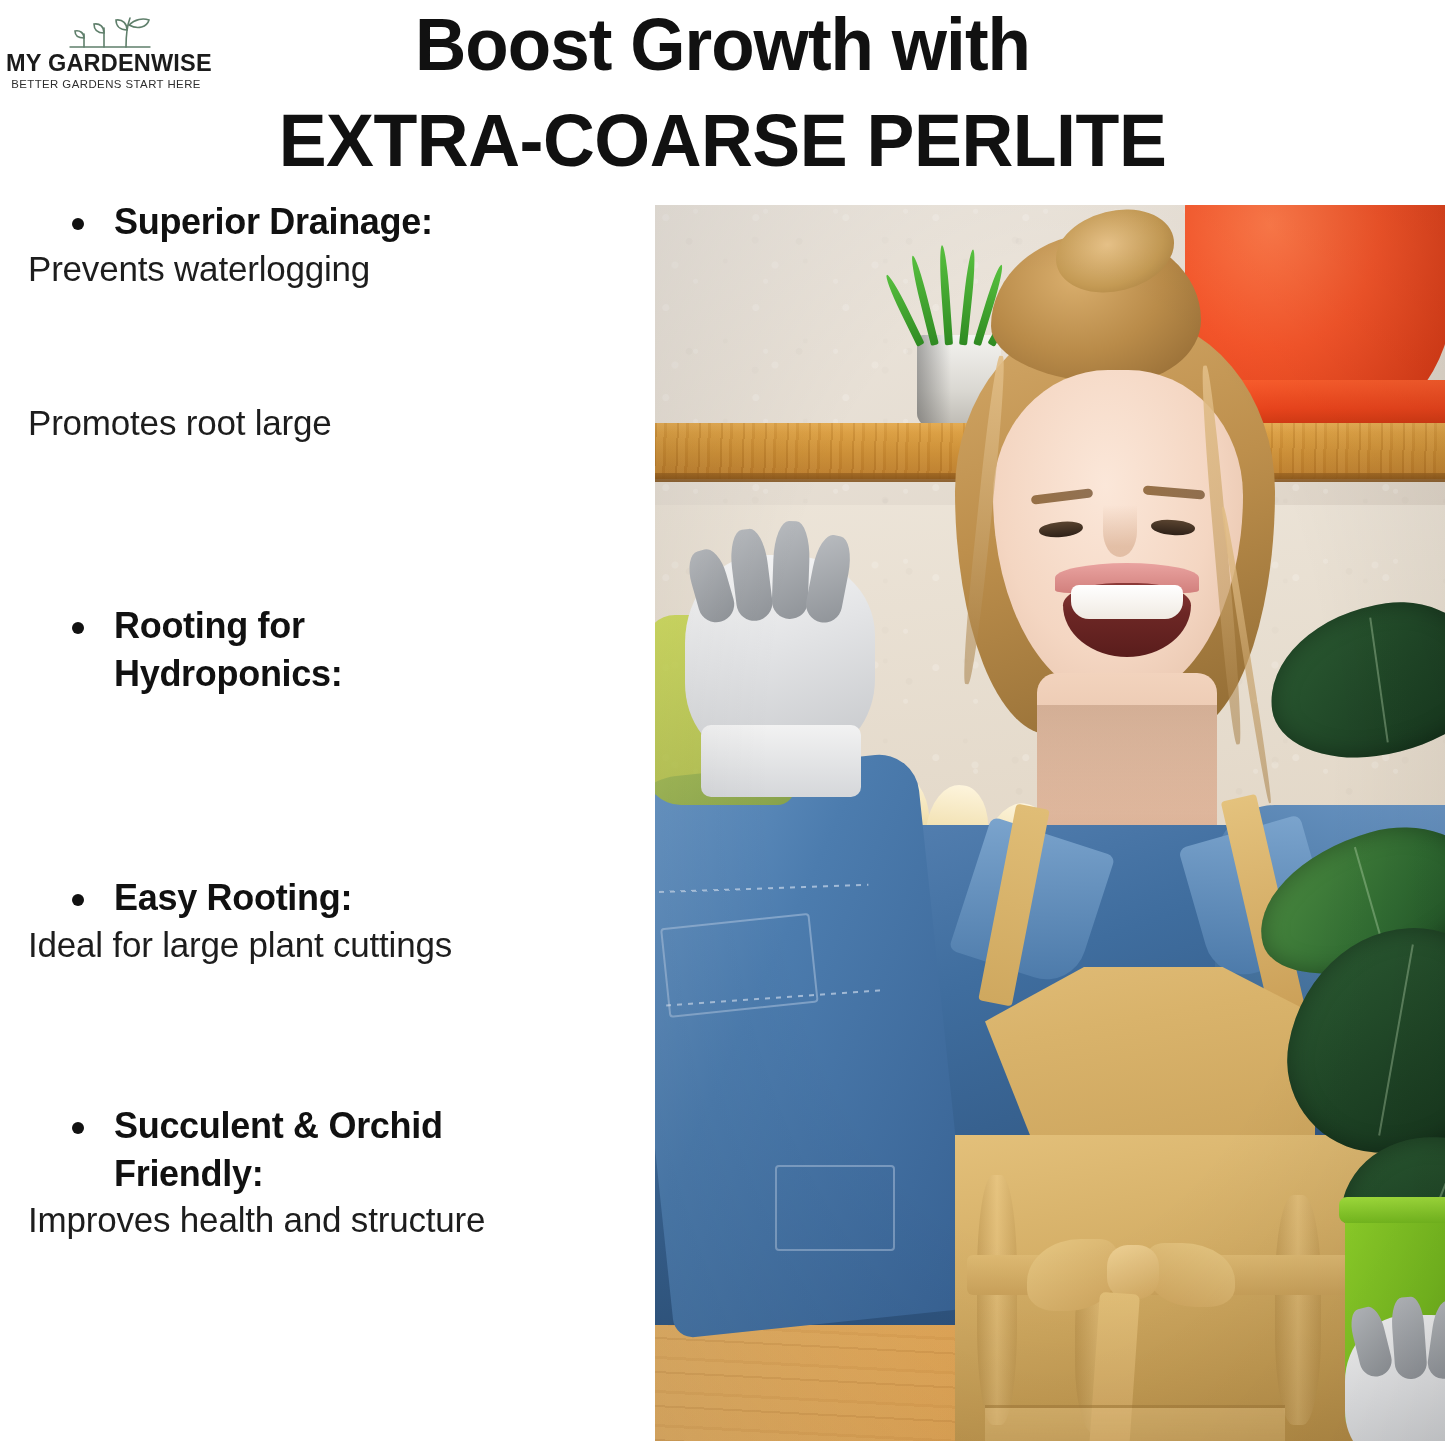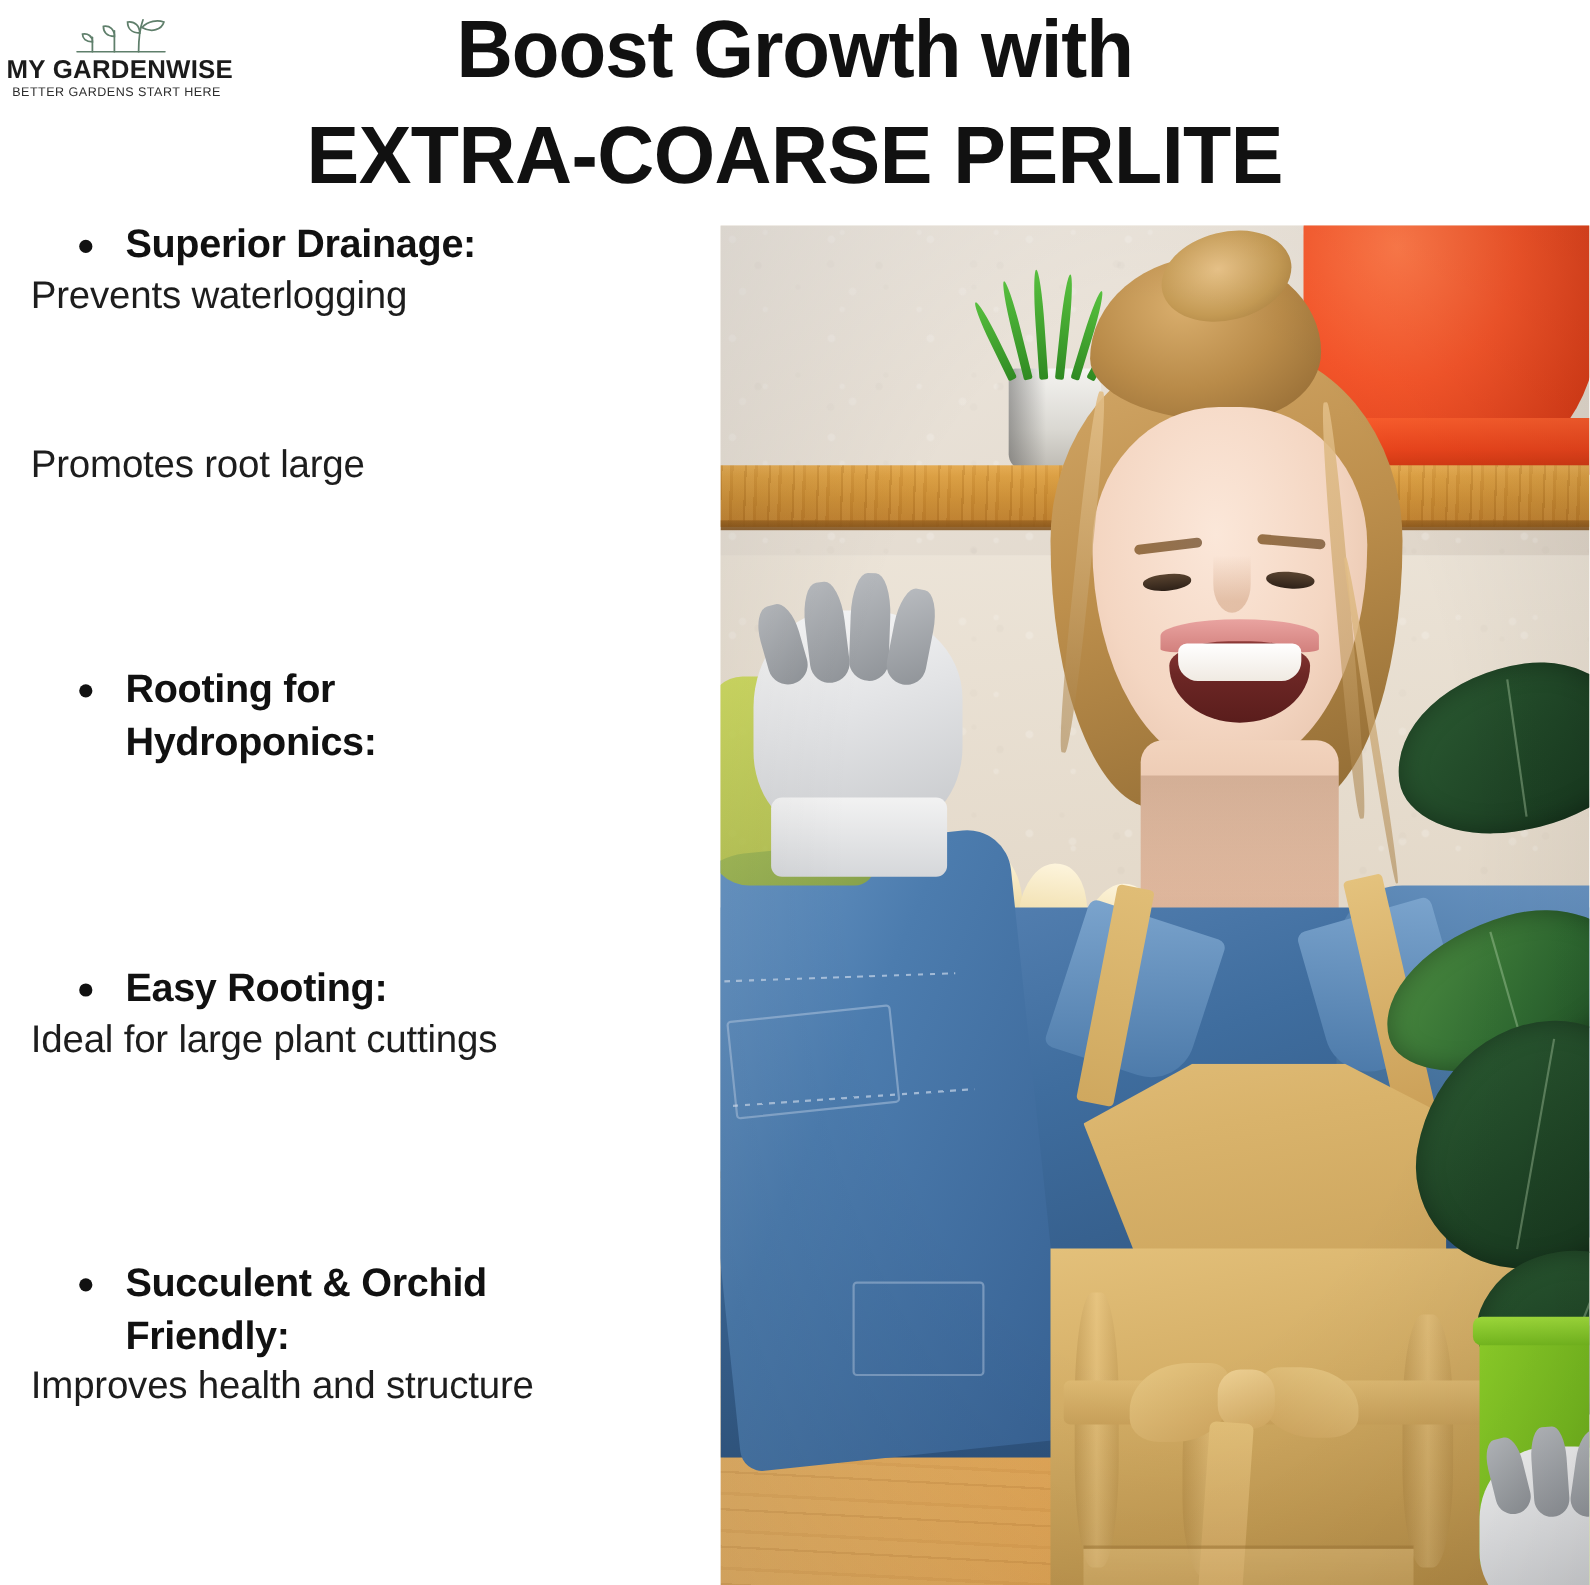--- a/index.html
+++ b/index.html
@@ -304,21 +304,21 @@
     </div>
 
     <div class="benefit" style="top:676px;">
       <div class="b-head">
         <span class="dot"></span>
         <span class="htxt">Easy Rooting:</span>
       </div>
       <div class="b-desc" style="padding-right:150px;">Ideal for large plant cuttings</div>
     </div>
 
-    <div class="benefit" style="top:944px;">
+    <div class="benefit" style="top:904px;">
       <div class="b-head">
         <span class="dot"></span>
         <span class="htxt" style="max-width:500px;">Succulent &amp; Orchid Friendly:</span>
       </div>
       <div class="b-desc" style="padding-right:110px;">Improves health and structure</div>
     </div>
 
   </div>
 
   <div id="photo">

